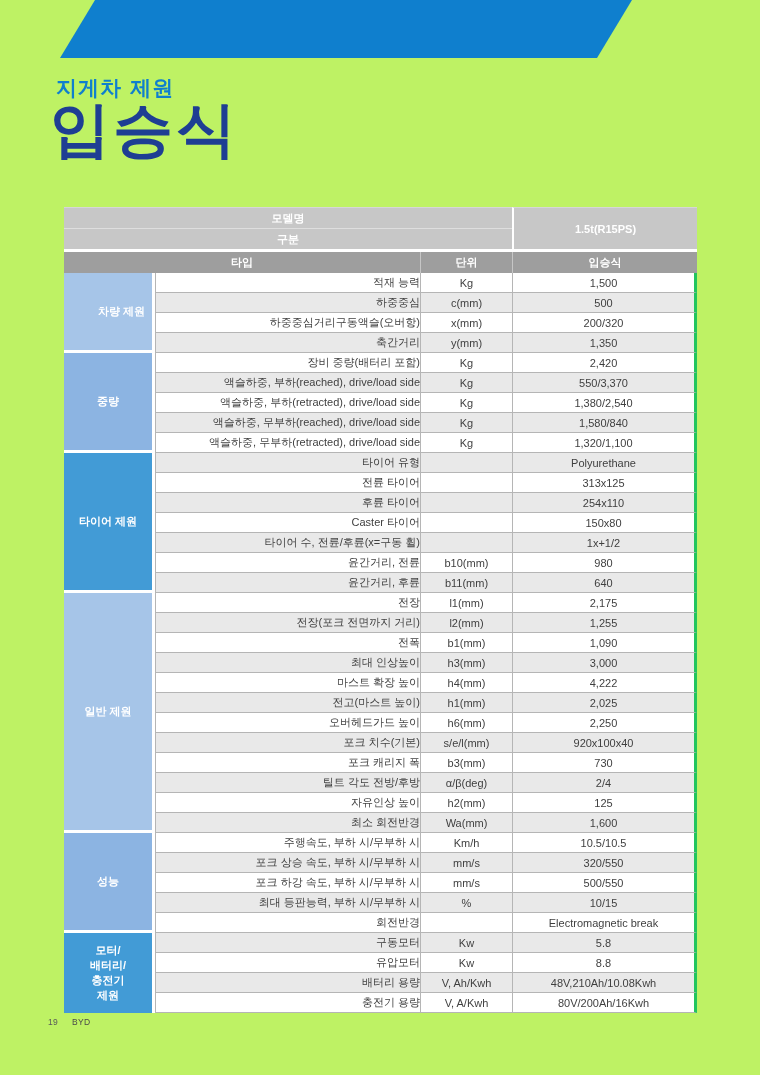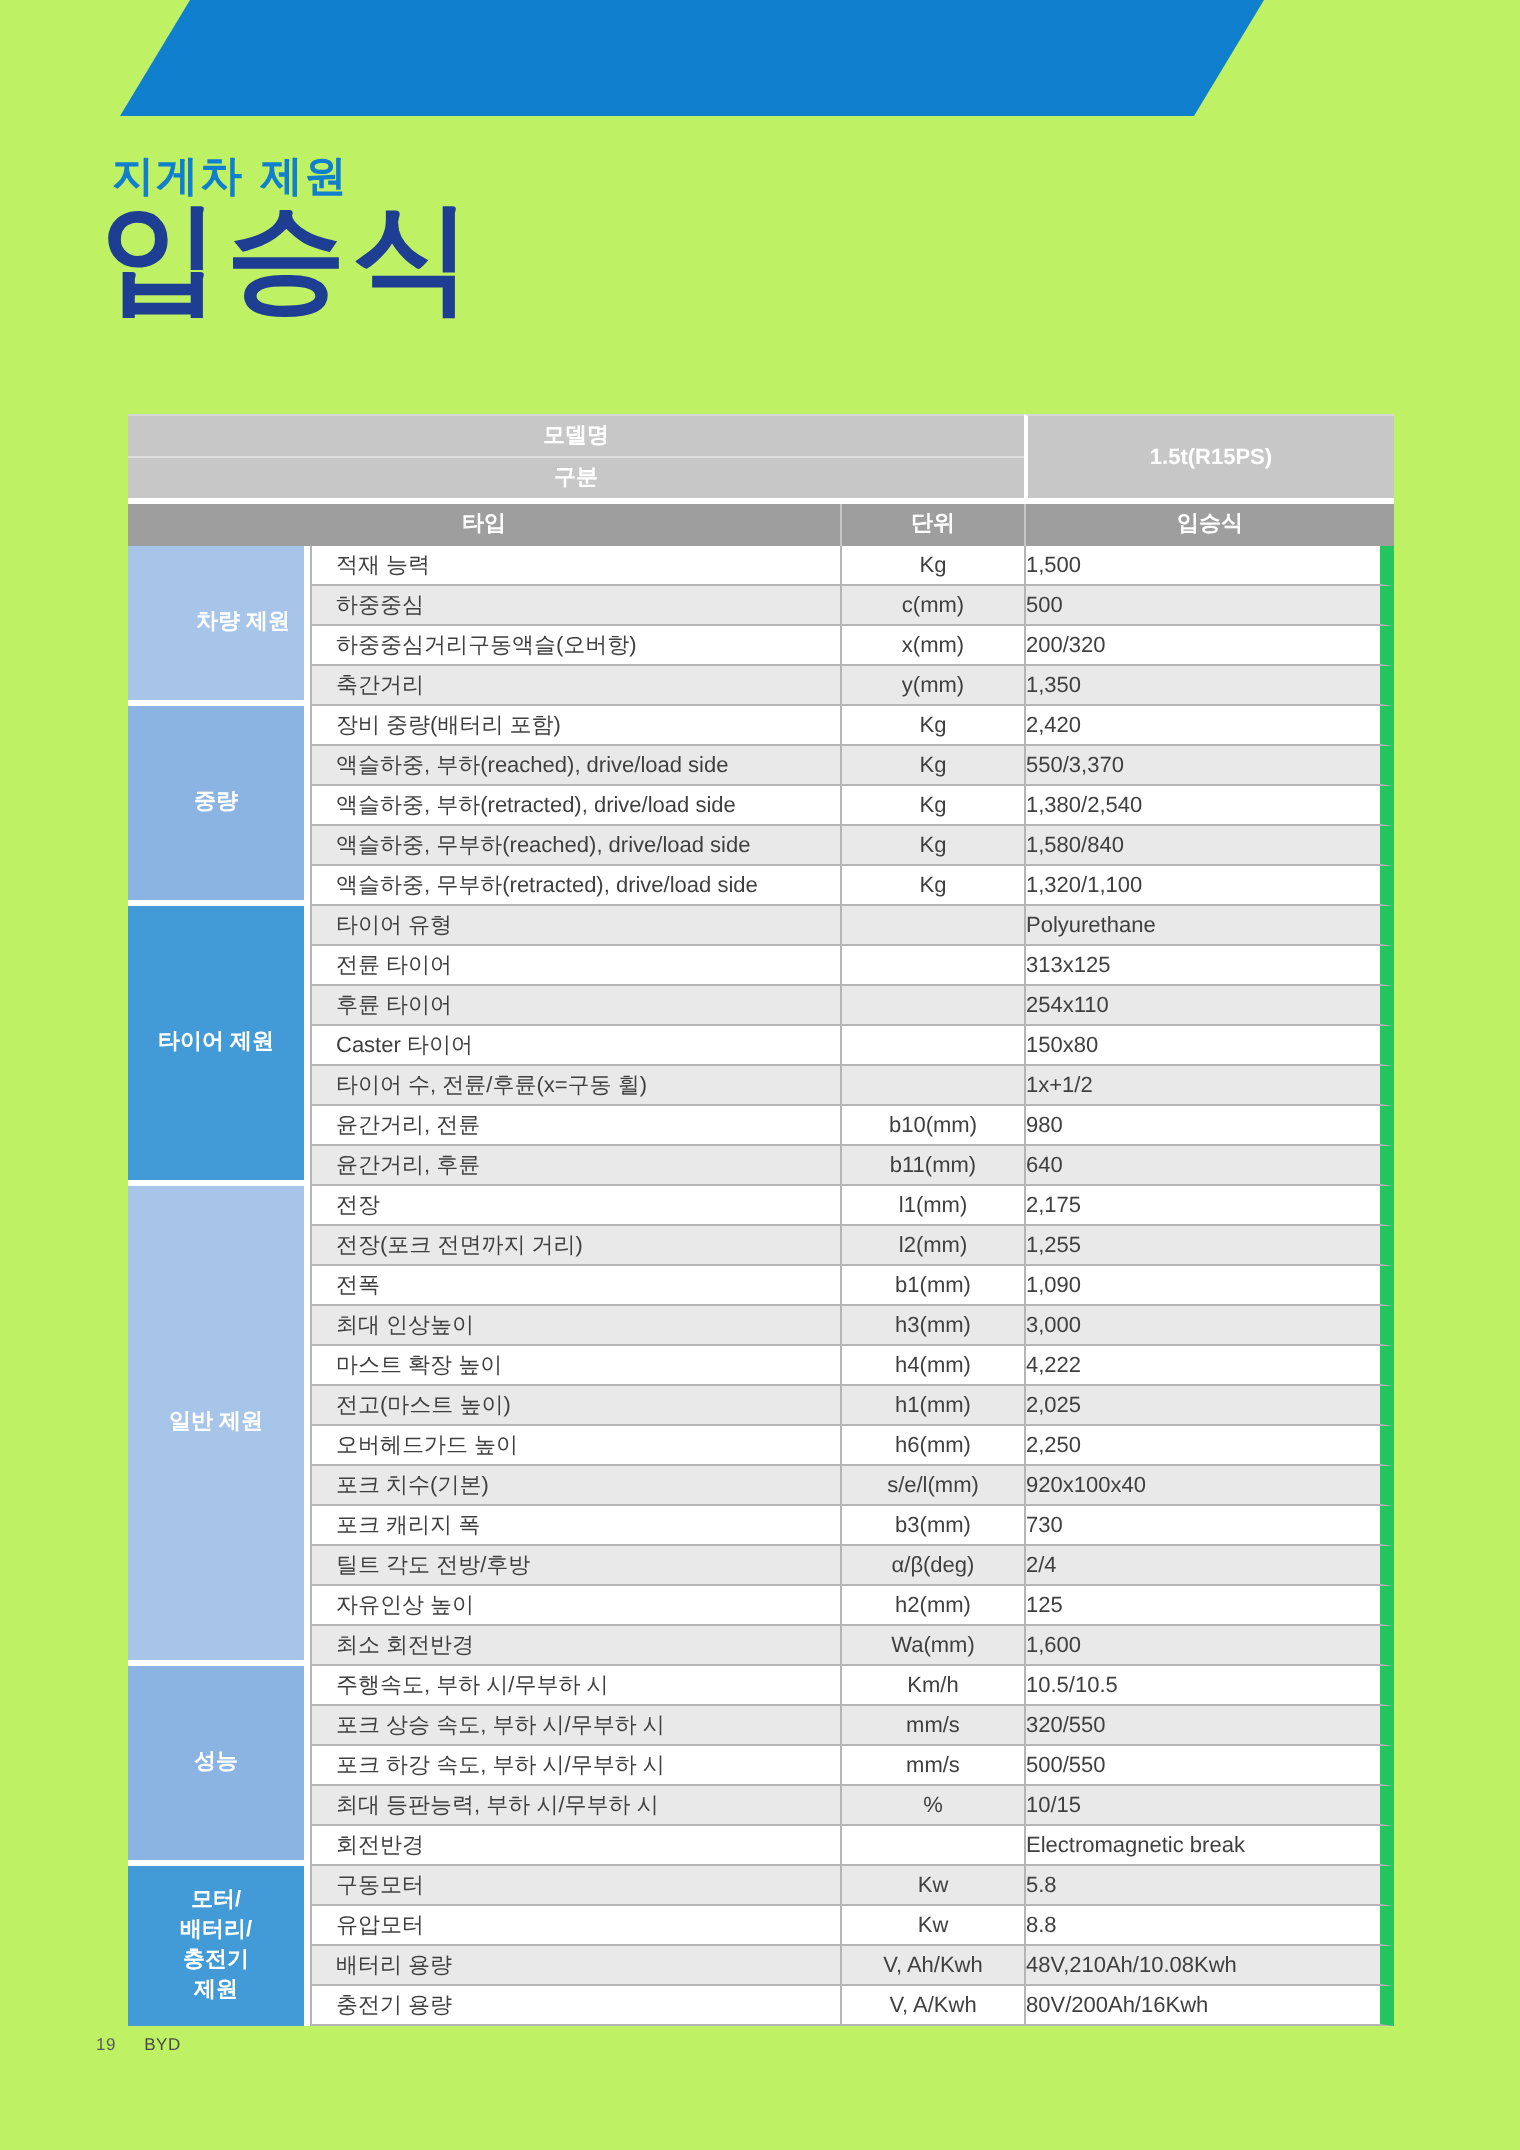--- a/index.html
+++ b/index.html
@@ -40,29 +40,29 @@
   td.h-light { background:#c7c7c7; }
   td.h-light.h-top { border-bottom:1px solid #dedede; }
   td.h-model { background:#c7c7c7; border-left:2px solid #ffffff; }
   tr.hgap td { height:3px; line-height:3px; background:#fff; padding:0; }
   td.h-dark { background:#9e9e9e; height:21px; line-height:21px; }
   td.h-dark.h-div { border-left:1px solid #c6c6c6; }
 
   tbody td { height:20px; vertical-align:middle; background:#ffffff; }
   tbody tr.alt td.item, tbody tr.alt td.unit, tbody tr.alt td.value { background:#e9e9e9; }
   td.item {
-    text-align:left; padding-left:12px;
+    text-align:right; padding-left:23px;
     border-left:1px solid #b5b5b5; border-bottom:1px solid #b5b5b5;
   }
   td.unit {
     text-align:center; border-left:1px solid #b5b5b5; border-bottom:1px solid #b5b5b5;
   }
   td.value {
-    border-left:1px solid #b5b5b5;
-    border-right:7px solid #22c55e; border-bottom:1px solid #b5b5b5;
+    text-align:center; border-left:1px solid #b5b5b5;
+    border-right:3px solid #22c55e; border-bottom:1px solid #b5b5b5;
   }
   thead td.h-top, thead td.h-model { border-top:1px solid #d6d6d6; }
   td.group {
     color:#fff; font-weight:700; font-size:11px; text-align:center; vertical-align:middle;
     border-right:3px solid #ffffff; border-bottom:3px solid #ffffff; line-height:1.35;
   }
   td.group.last { border-bottom:0; }
 
   .footer {
     position:absolute; left:48px; top:1017px; font-size:8.5px; color:#5a5a5a;

